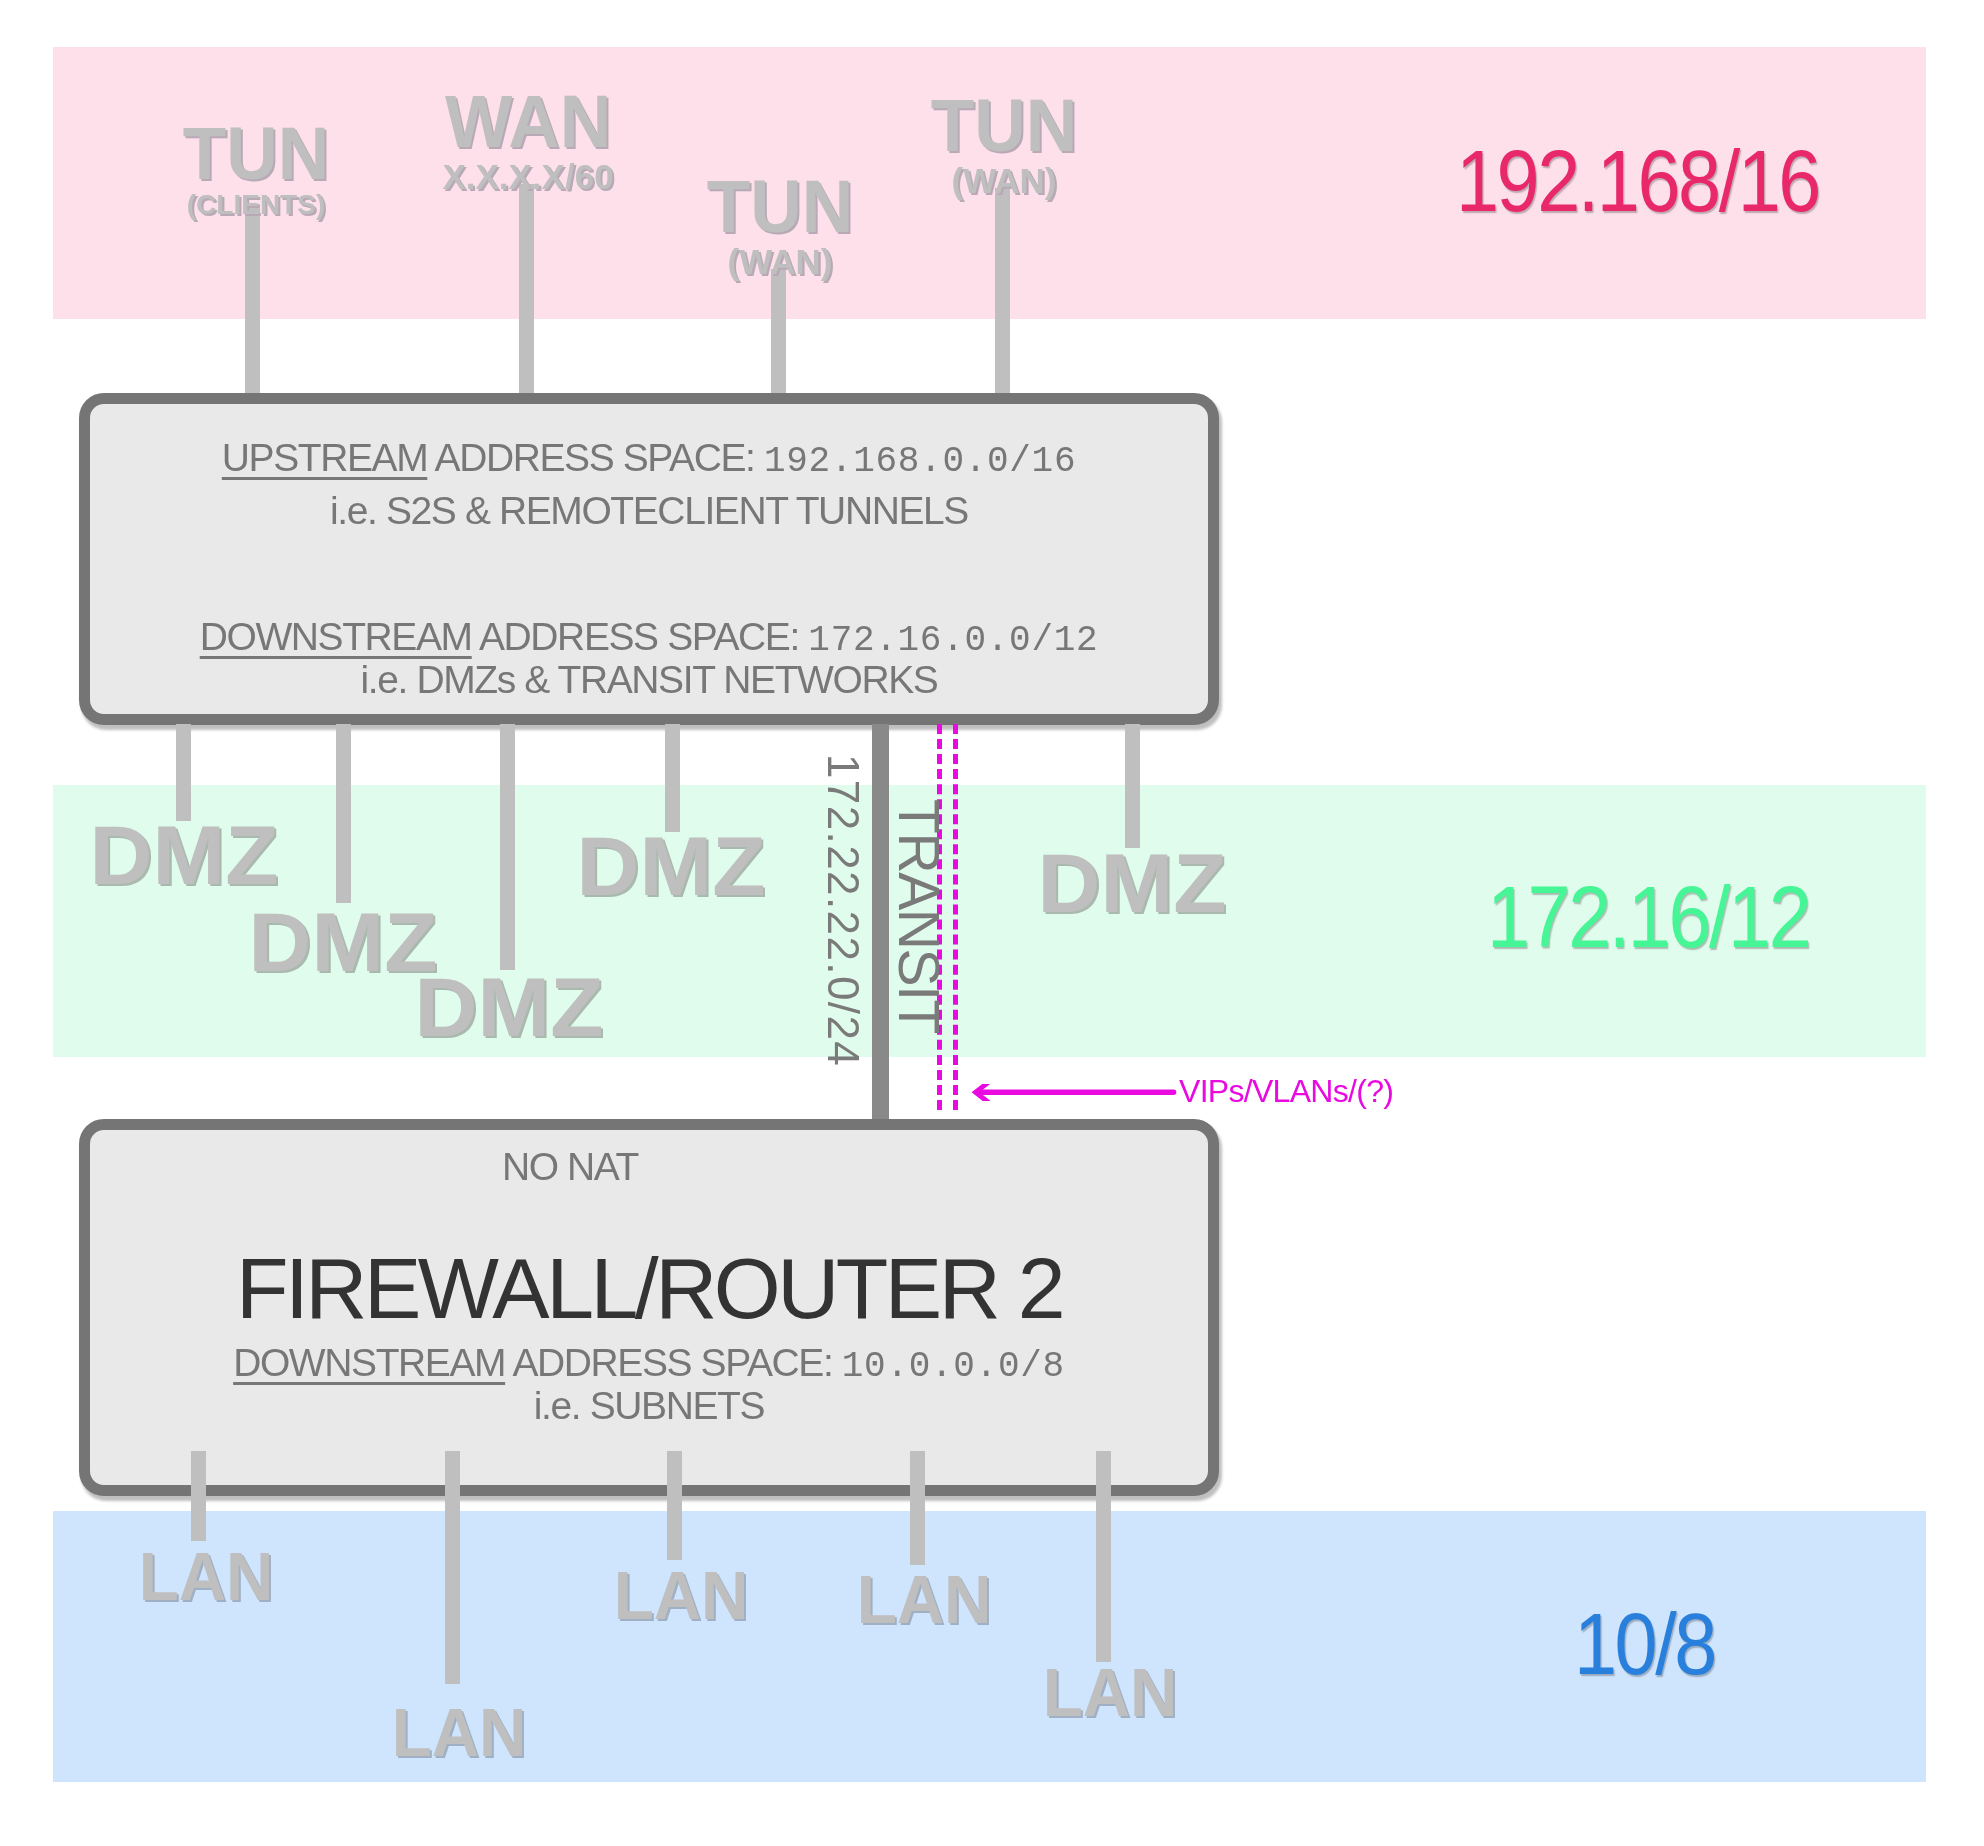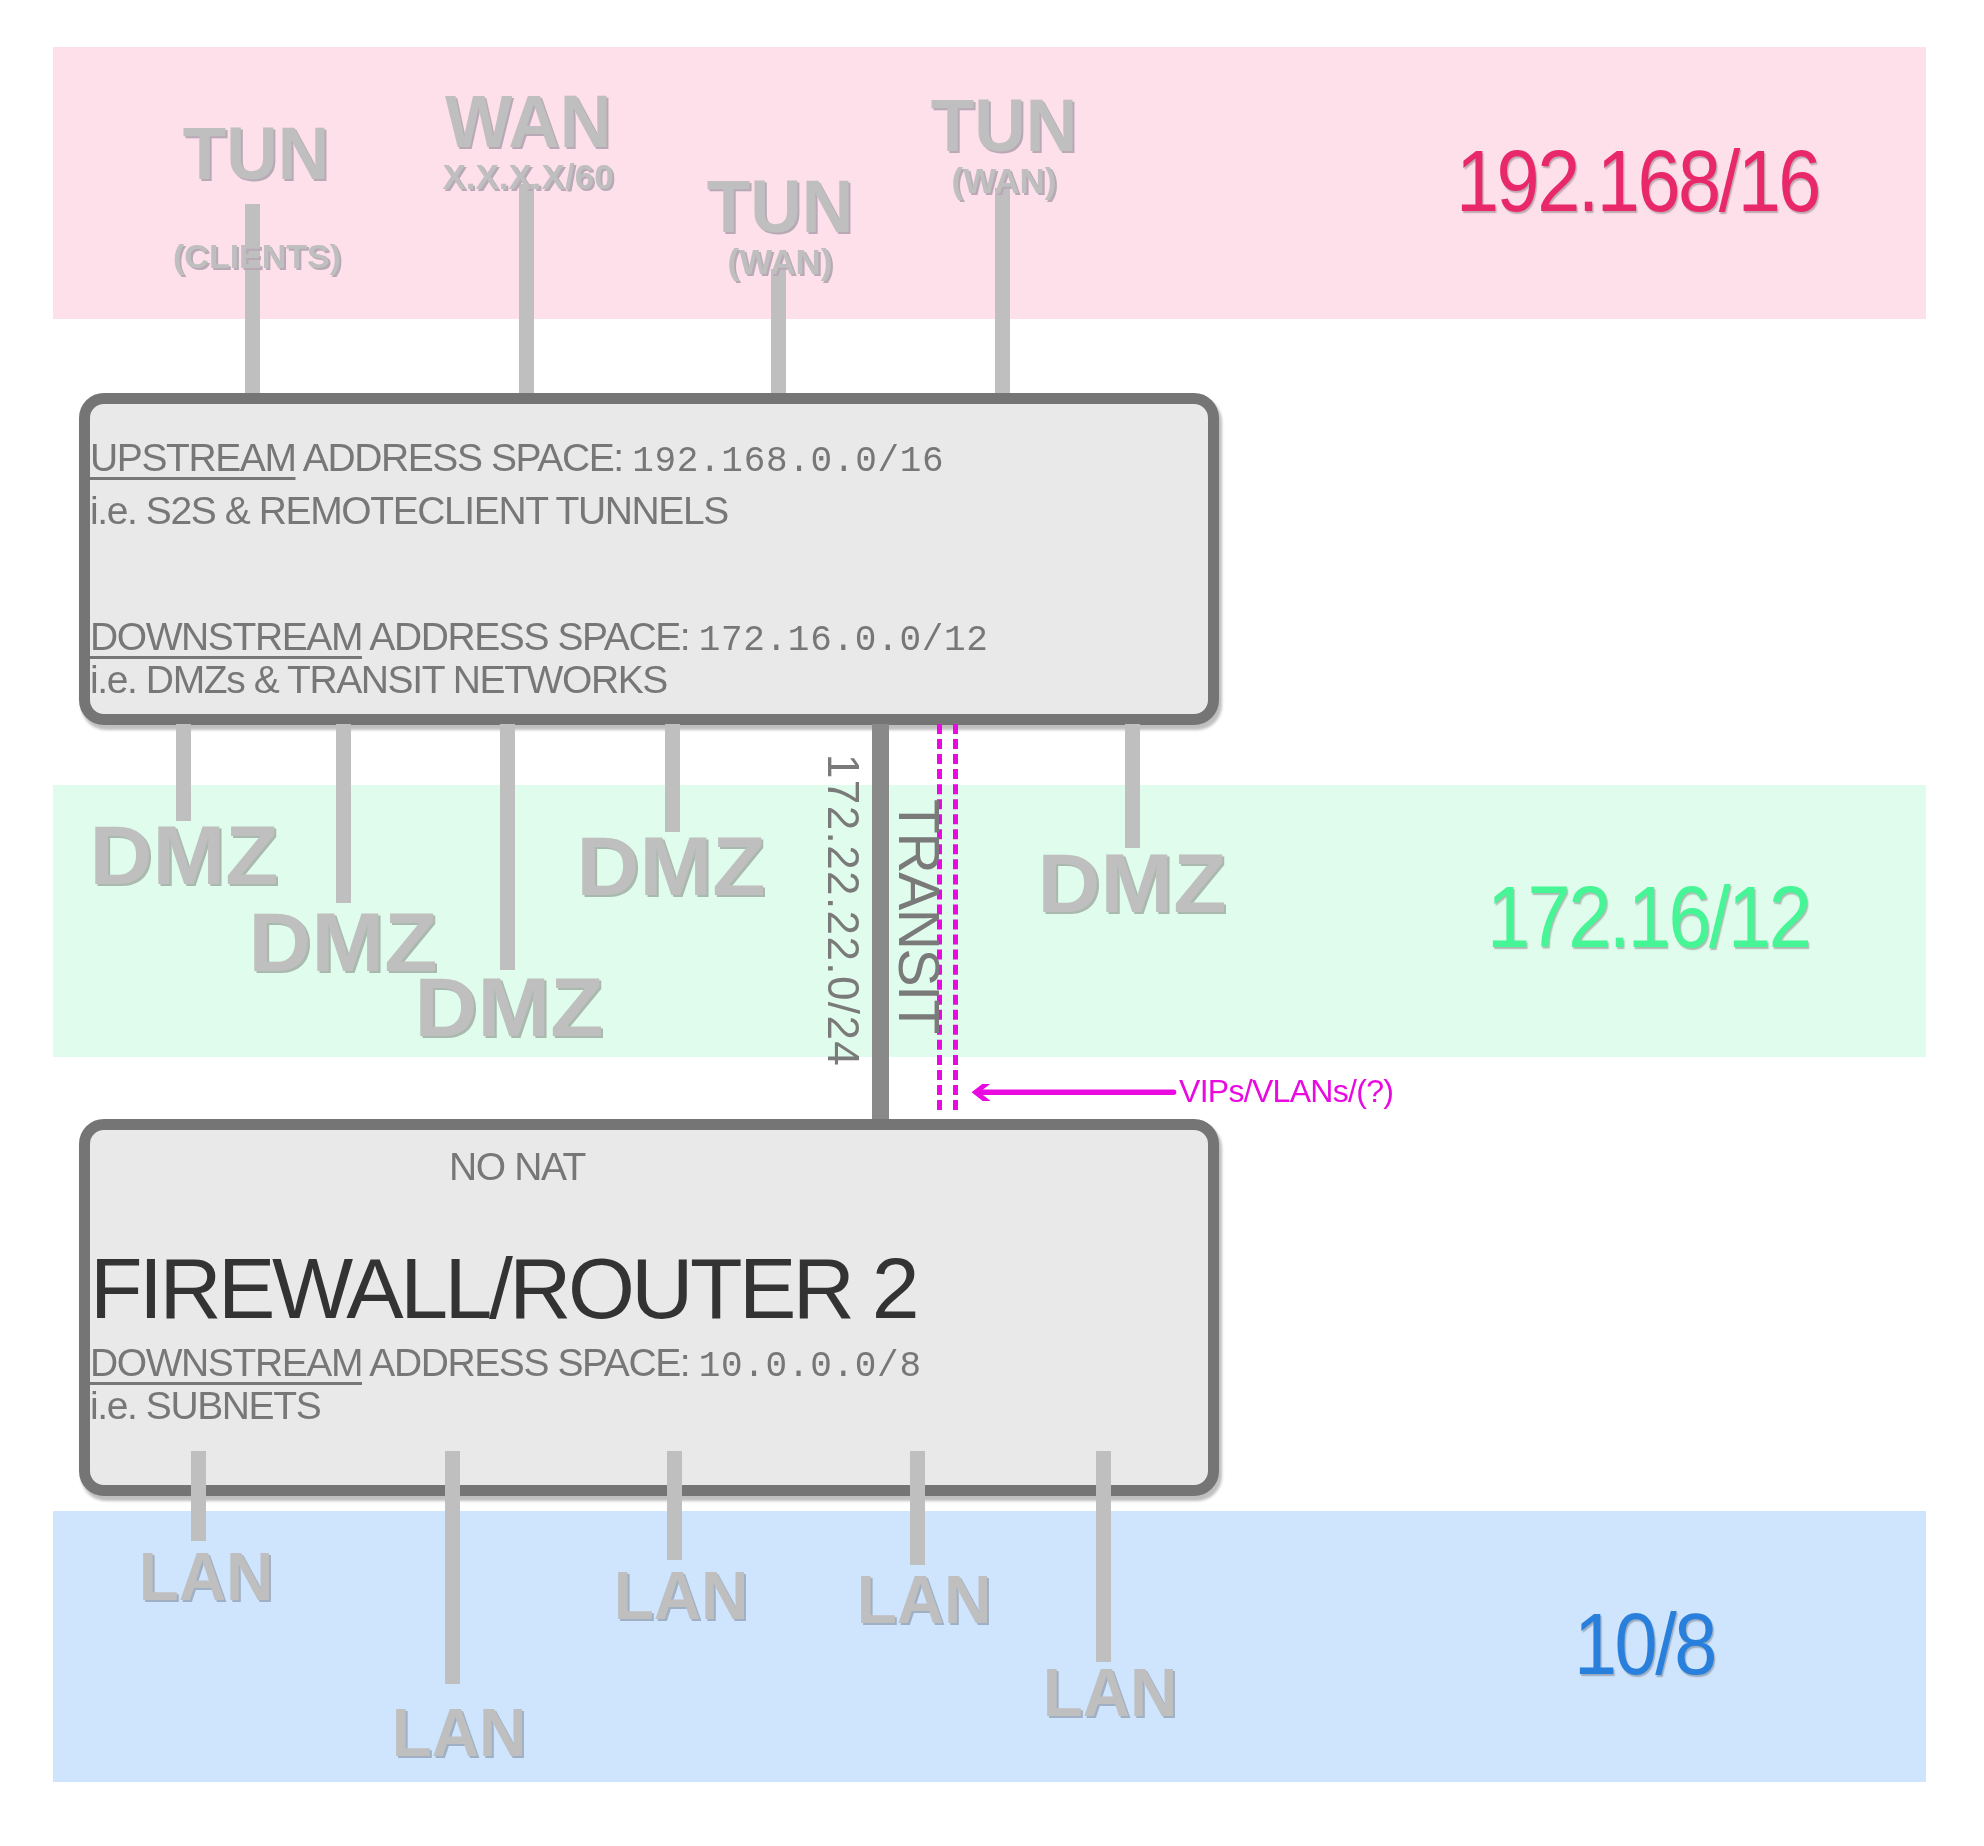--- a/index.html
+++ b/index.html
@@ -22,21 +22,21 @@
   .port .main { font-size:75px; display:block; transform:scaleX(0.95); }
   .port .sub { font-size:35px; display:block; }
   .dmz { font-size:83px; text-shadow:2.1px 2.1px 0 #a9b9ae; transform:scaleX(1.05); }
   .lan { font-size:69px; text-shadow:2.1px 2.1px 0 #9fb0c4; transform:scaleX(0.95); }
 
   .box { position:absolute; left:79px; width:1140px; background:#e9e9e9;
          border:11px solid #757575; border-radius:25px; box-sizing:border-box;
          box-shadow:2.8px 4.1px 2.8px rgba(0,0,0,0.25); }
   .box1 { top:393px; height:332px; }
   .box2 { top:1119px; height:377px; }
-  .line { position:absolute; left:0; right:0; text-align:left; color:#777777; white-space:nowrap; }
+  .line { position:absolute; left:0; right:0; text-align:center; color:#777777; white-space:nowrap; }
   .line-sm { font-size:39px; letter-spacing:-1.4px; }
   .line-lg { font-size:86px; color:#333333; letter-spacing:-3.5px; }
   .u { text-decoration:underline; text-decoration-thickness:2.8px; text-underline-offset:5.5px; }
   .mono { font-family:"Liberation Mono", monospace; font-size:36px; letter-spacing:0.7px; }
 
   .transit-bar { position:absolute; left:872px; top:724px; width:16.6px; height:396px; background:#898989; }
   .dash { position:absolute; top:724px; width:0; height:386px; border-left:5.5px dashed #e80ae0; }
   .vert-text { position:absolute; color:#7a7a7a; white-space:nowrap; transform-origin:left top;
                transform:rotate(90deg); }
   .vip-arrow { position:absolute; left:970px; top:1084px; width:207px; height:16.6px; }
@@ -53,21 +53,21 @@
 <div class="range-label range-green">172.16/12</div>
 <div class="range-label range-blue">10/8</div>
 
 <div class="stub" style="left:245px; top:204px; height:190px;"></div>
 <div class="stub" style="left:519px; top:184px; height:211px;"></div>
 <div class="stub" style="left:771px; top:269px; height:125px;"></div>
 <div class="stub" style="left:995px; top:188px; height:206px;"></div>
 
 <div class="port" style="left:173px; top:116px; width:166px;">
   <span class="main">TUN</span>
-  <span class="sub" style="font-size:34px;margin-top:48px;">(CLIENTS)</span>
+  <span class="sub" style="font-size:28px;">(CLIENTS)</span>
 </div>
 <div class="port" style="left:414px; top:84px; width:228px;">
   <span class="main">WAN</span>
   <span class="sub">X.X.X.X/60</span>
 </div>
 <div class="port" style="left:697px; top:169px; width:166px;">
   <span class="main">TUN</span>
   <span class="sub">(WAN)</span>
 </div>
 <div class="port" style="left:921px; top:88px; width:166px;">

